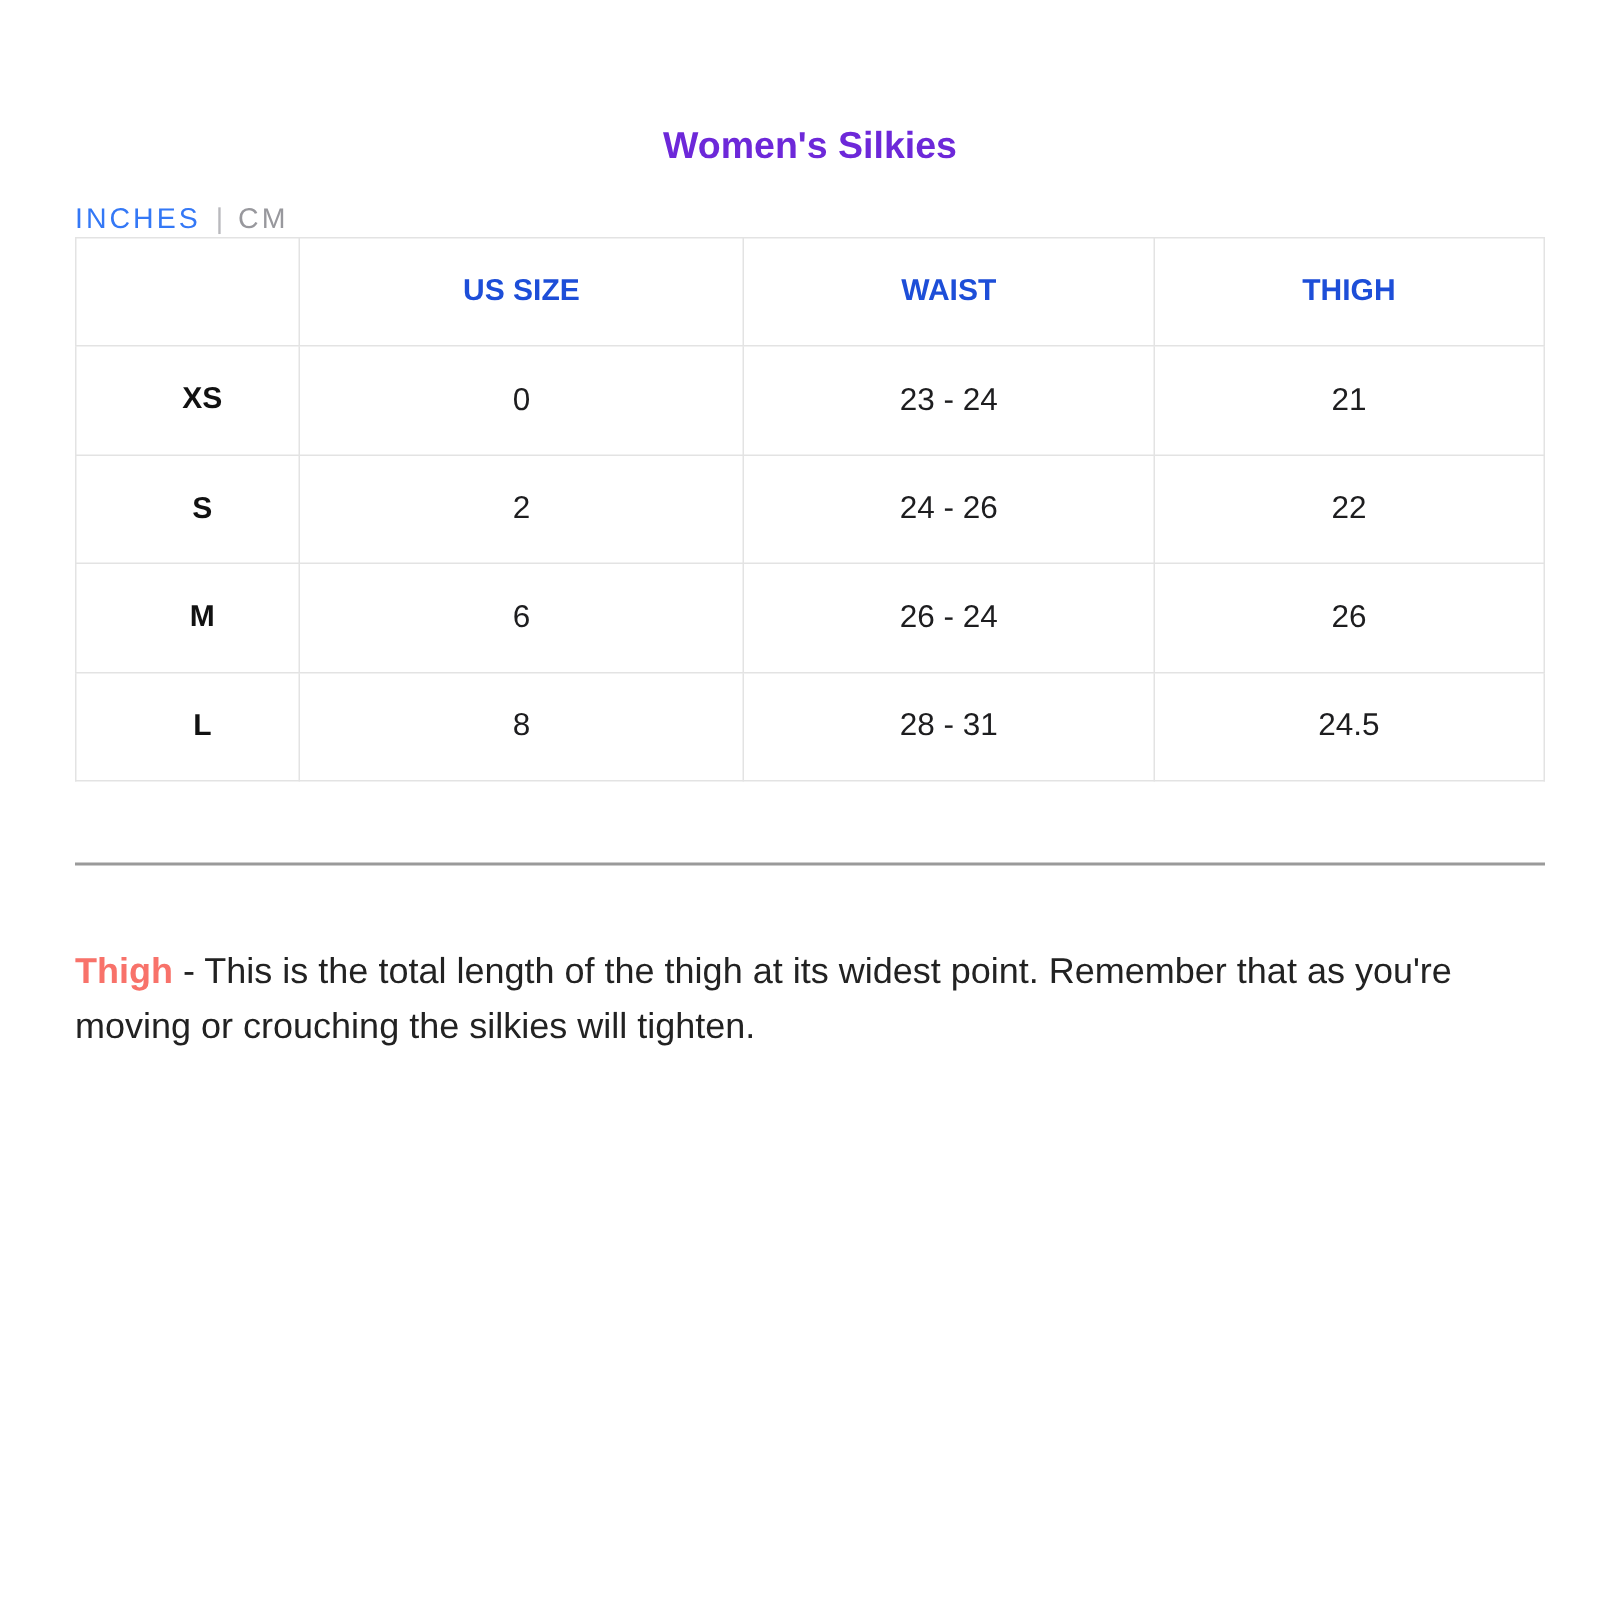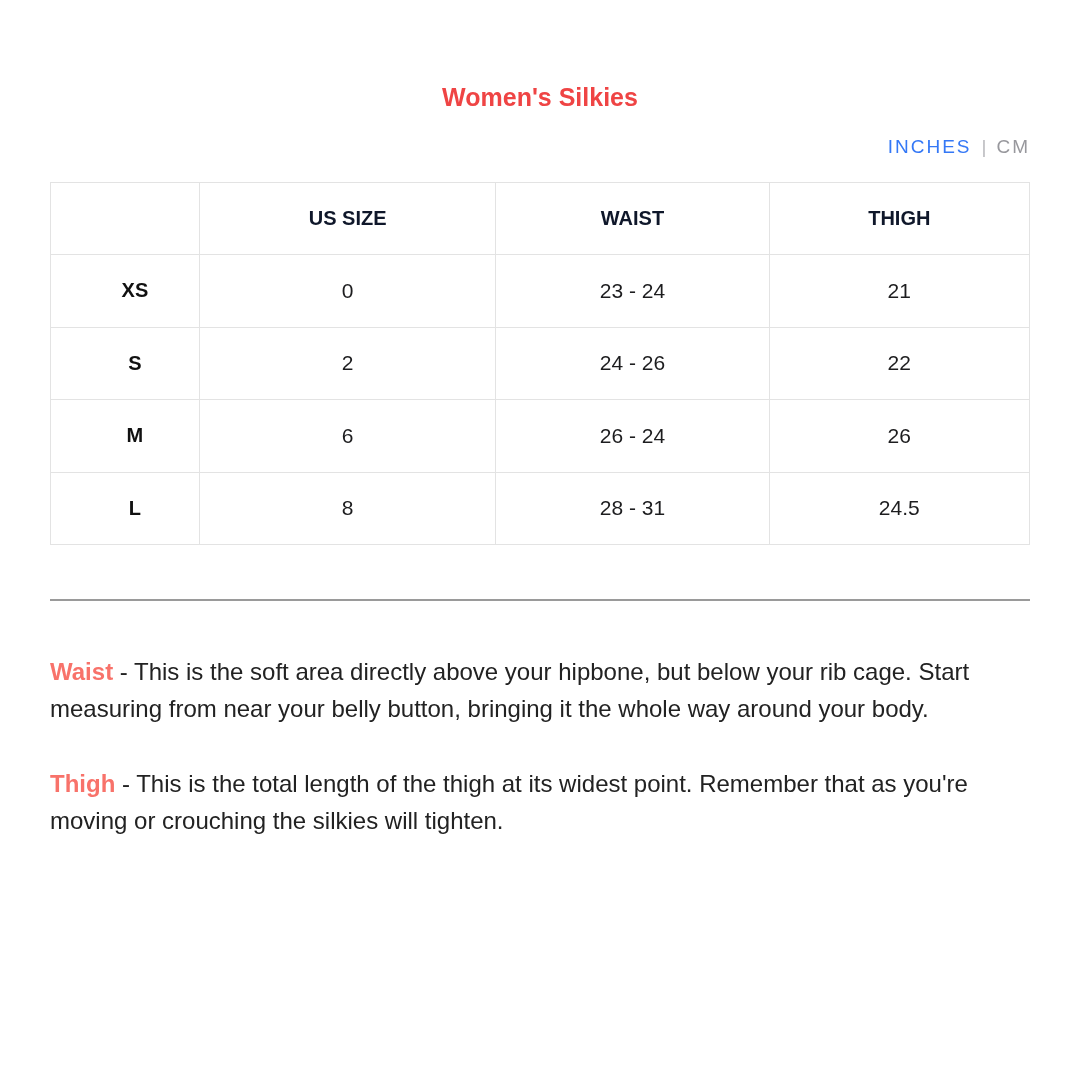--- a/index.html
+++ b/index.html
@@ -12,29 +12,28 @@
   .page {
     width: 1080px;
     height: 1080px;
     padding: 84px 50px 0 50px;
     background: #ffffff;
   }
   .title {
     text-align: center;
     font-size: 25px;
     font-weight: bold;
-    color: #ef4444;
+    color: #6d28d9;
     line-height: 1.1;
     margin-bottom: 24px;
   }
   .unit-toggle {
-    text-align: right;
+    text-align: left;
     font-size: 19px;
     letter-spacing: 2px;
-    margin-bottom: 24px;
     user-select: none;
   }
   .unit-toggle .unit { cursor: pointer; }
   .unit-toggle .unit.selected { color: #3478F6; }
   .unit-toggle .unit.unselected { color: #98989D; }
   .unit-toggle .sep {
     color: #b9b9bd;
     letter-spacing: 0;
     margin: 0 10px;
     font-weight: normal;
@@ -49,21 +48,21 @@
     border: 1px solid #e3e3e3;
     height: 72.5px;
     text-align: center;
     vertical-align: middle;
     font-size: 21px;
     color: #1d1d1f;
   }
   table.size-table th {
     font-weight: bold;
     font-size: 20px;
-    color: #0f172a;
+    color: #1d4ed8;
   }
   table.size-table td.size-label {
     font-weight: bold;
     font-size: 20px;
     color: #111111;
     padding-left: 20px;
   }
   col.c0 { width: 15.2%; }
   col.c1 { width: 30.3%; }
   col.c2 { width: 27.9%; }
@@ -135,17 +134,16 @@
         <td class="size-label">L</td>
         <td>8</td>
         <td>28 - 31</td>
         <td>24.5</td>
       </tr>
     </tbody>
   </table>
 
   <hr class="divider">
 
-  <p class="note"><span class="term">Waist</span> <span>- This is the soft area directly above your hipbone, but below your rib cage. Start measuring from near your belly button, bringing it the whole way around your body.</span></p>
 
   <p class="note"><span class="term">Thigh</span> <span>- This is the total length of the thigh at its widest point. Remember that as you're moving or crouching the silkies will tighten.</span></p>
 
 </div>
 
 </body></html>

